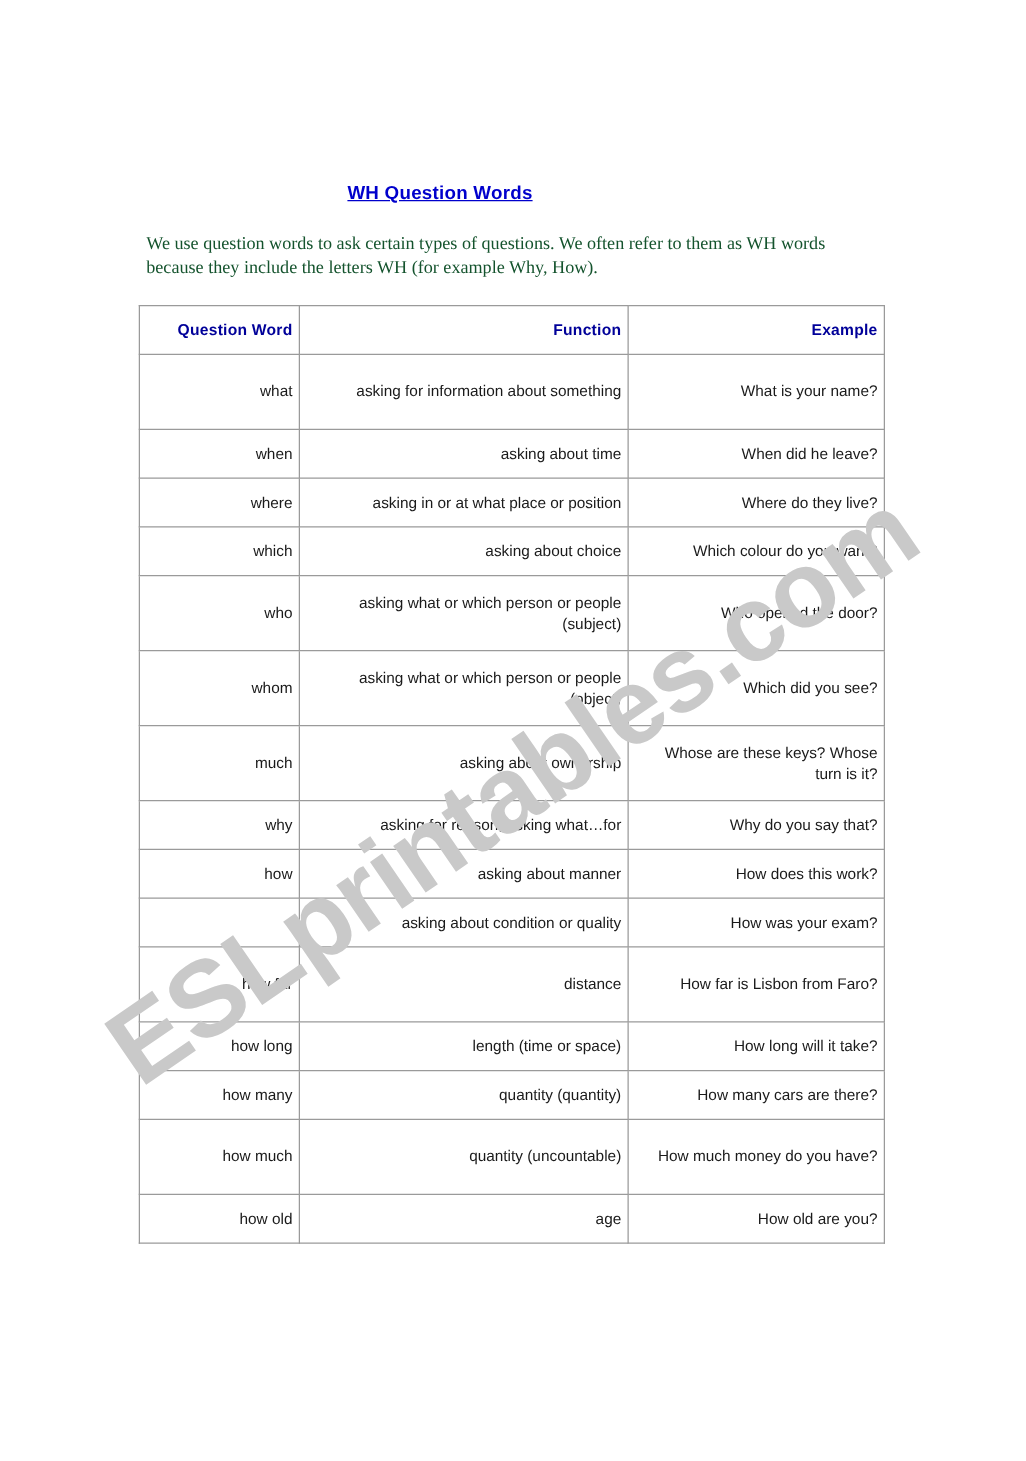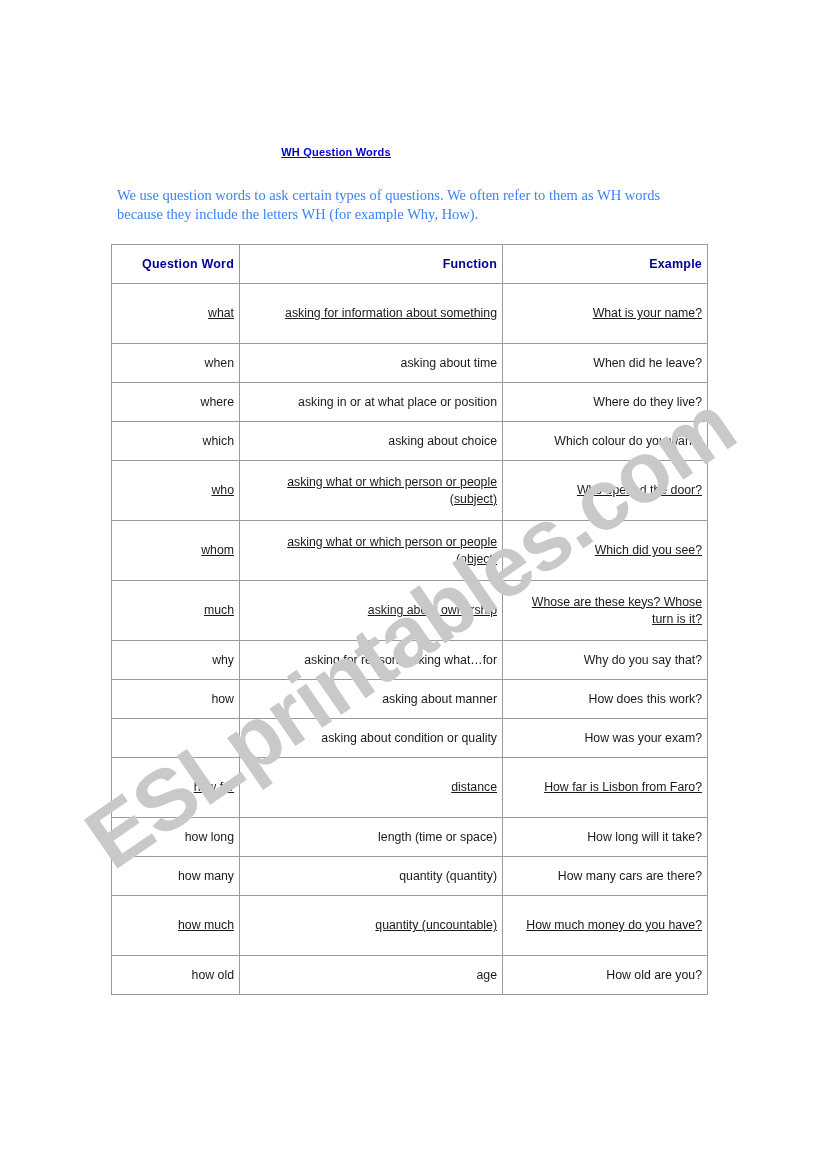--- a/index.html
+++ b/index.html
@@ -43,41 +43,41 @@
   #page {
     position: absolute;
     left: 0; top: 0;
     width: 821px;
     height: 1169px;
     z-index: 1;
   }
 
   #doc-title {
     position: absolute;
-    left: 0;
+    left: 16px;
     top: 146px;
     width: 672px;
     text-align: center;
     font-family: "Liberation Sans", sans-serif;
-    font-size: 11px;
+    font-size: 15px;
     font-weight: bold;
     color: #0000cc;
     text-decoration: underline;
     letter-spacing: 0.2px;
   }
 
   #intro-paragraph {
     position: absolute;
     left: 117px;
     top: 186px;
     width: 580px;
     font-family: "Liberation Serif", serif;
     font-size: 14.5px;
     line-height: 19px;
-    color: #3b82f6;
+    color: #14532d;
     text-align: left;
   }
 
   
   #wh-table {
     position: absolute;
     left: 111px;
     top: 244px;
     width: 596px;
     border-collapse: collapse;
@@ -104,21 +104,21 @@
     letter-spacing: 0.2px;
   }
   #wh-table tbody td {
     font-family: "Liberation Sans", sans-serif;
     font-size: 12.3px;
     font-weight: normal;
     color: #1a1a1a;
     line-height: 17px;
   }
   #wh-table tbody tr.r-1line td { height: 34px; }
-  #wh-table tbody tr.r-2line td { height: 55px; text-decoration: underline; }
+  #wh-table tbody tr.r-2line td { height: 55px; }
 </style>
 </head>
 <body>
 
 <div id="page">
 
   <div id="doc-title">WH Question Words</div>
 
   <div id="intro-paragraph">We use question words to ask certain types of questions. We often refer to them as WH words because they include the letters WH (for example Why, How).</div>
 

